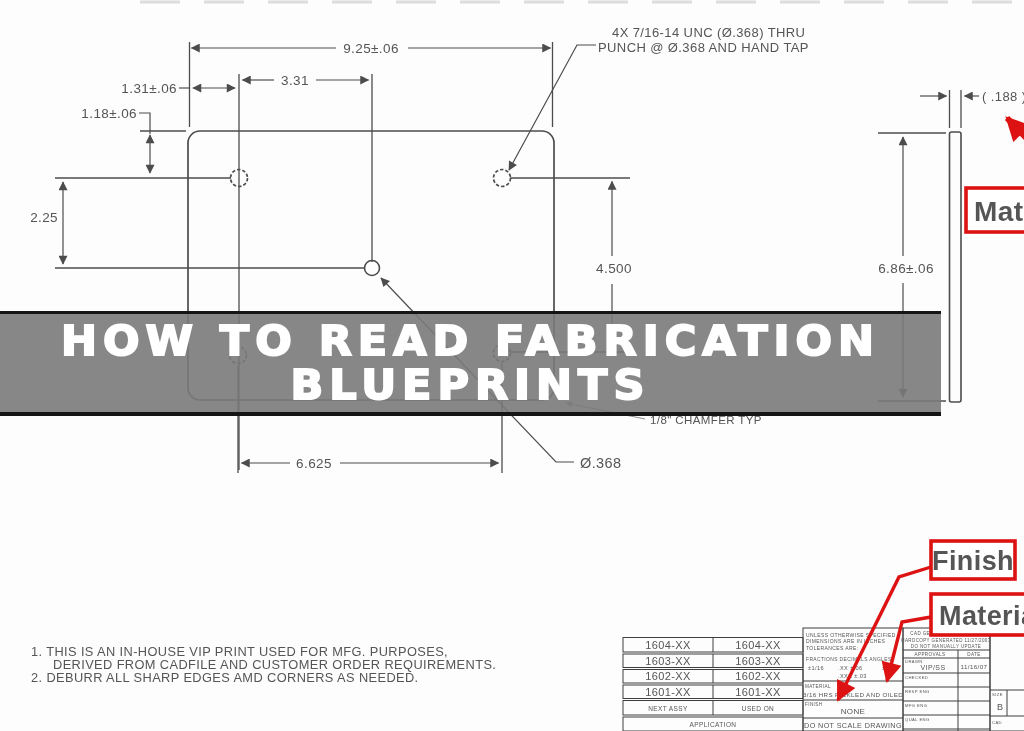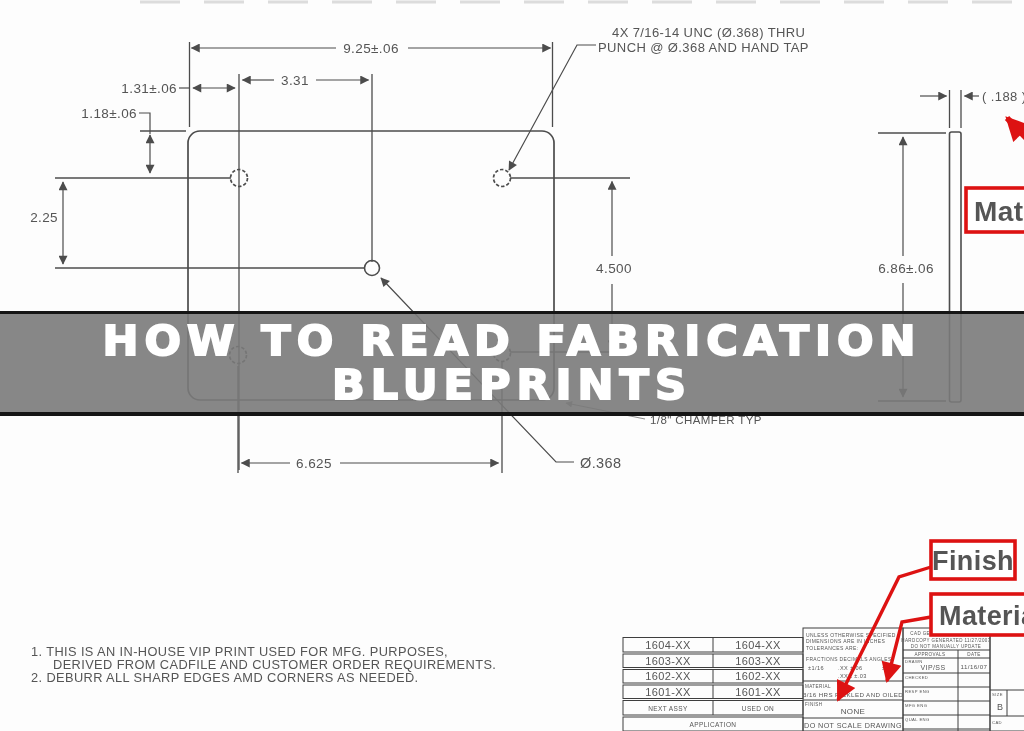--- a/index.html
+++ b/index.html
@@ -3,21 +3,21 @@
 <meta charset="utf-8">
 <style>
   html,body{margin:0;padding:0;background:#fff;}
   .stage{
     position:relative;width:1024px;height:731px;overflow:hidden;background:#fdfdfd;
     font-family:"Liberation Sans",sans-serif;
   }
   .stage svg{position:absolute;left:0;top:0;}
   svg text{font-family:"Liberation Sans",sans-serif;fill:#555;letter-spacing:.4px;}
   .banner{
-    position:absolute;left:0;top:311px;width:1024px;height:105px;box-sizing:border-box;
+    position:absolute;left:0;top:311px;width:941px;height:105px;box-sizing:border-box;
     background:rgba(122,122,122,0.90);
     border-top:3px solid #151515;border-bottom:4px solid #151515;
     display:flex;flex-direction:column;align-items:center;justify-content:center;
     color:#ffffff;font-family:"DejaVu Sans",sans-serif;font-weight:bold;
     text-transform:uppercase;
   }
   .banner .bl{
     font-size:43px;line-height:44px;letter-spacing:6px;white-space:nowrap;
     -webkit-text-stroke:2px #ffffff;transform:scaleY(.96);
   }

